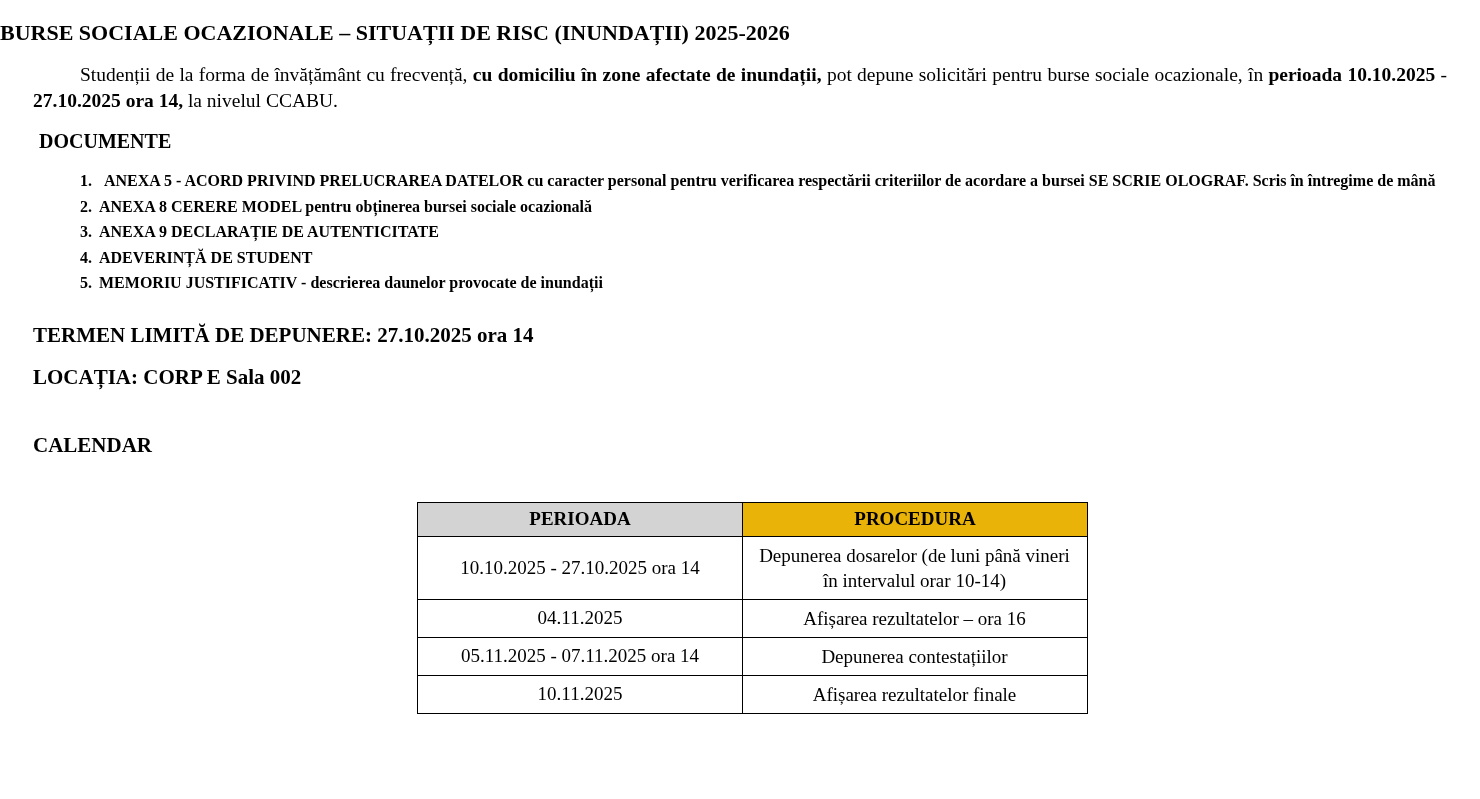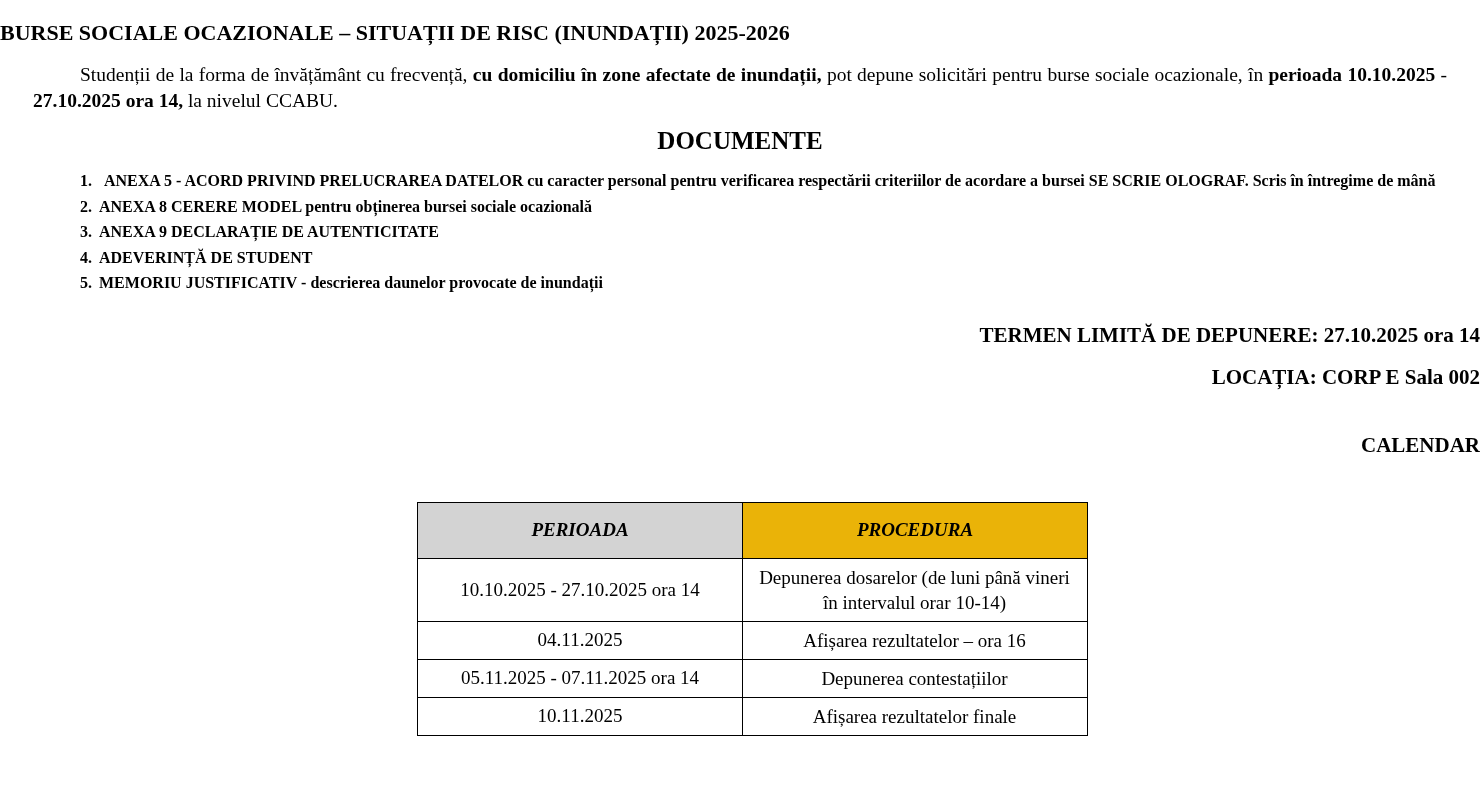--- a/index.html
+++ b/index.html
@@ -23,59 +23,57 @@
   }
   .intro {
     margin: 16px 33px 0 33px;
     font-size: 19.5px;
     line-height: 26px;
     text-align: justify;
     text-indent: 47px;
   }
   .section-heading-center {
     margin-top: 14px;
-    text-align: center;
-    font-size: 25px;
+    font-size: 20px;
     font-weight: bold;
     line-height: 26px;
+    padding-left: 39px;
   }
   .doc-list {
     margin: 14px 33px 0 80px;
     font-size: 16px;
     font-weight: bold;
     line-height: 25.5px;
     text-align: justify;
   }
   .doc-item .num { margin-right: 7px; }
   .doc-item:first-child .num { margin-right: 12px; }
   .line-heading {
     margin-left: 33px;
     font-size: 21px;
     font-weight: bold;
     line-height: 26px;
-    text-align: right;
   }
   .deadline   { margin-top: 26px; }
   .location   { margin-top: 16px; }
   .calendar-h { margin-top: 42px; }
   table.calendar {
     margin: 44px 0 0 417px;
     border-collapse: collapse;
     width: 670px;
     table-layout: fixed;
     font-size: 19px;
   }
   table.calendar th, table.calendar td {
     border: 1.5px solid #000000;
   }
   table.calendar th {
     font-weight: bold;
-    font-style: italic;
     text-align: center;
-    height: 56px;
+    height: 34px;
     vertical-align: middle;
   }
   col.c1 { width: 325px; }
   col.c2 { width: 345px; }
   td.cell-period {
     text-align: center;
     vertical-align: middle;
     height: 27px;
     padding: 4px 6px;
   }

